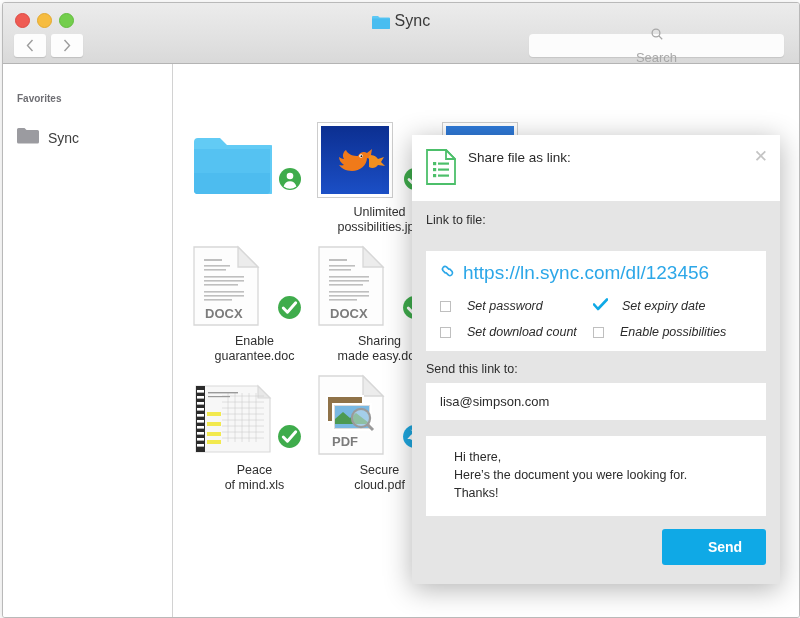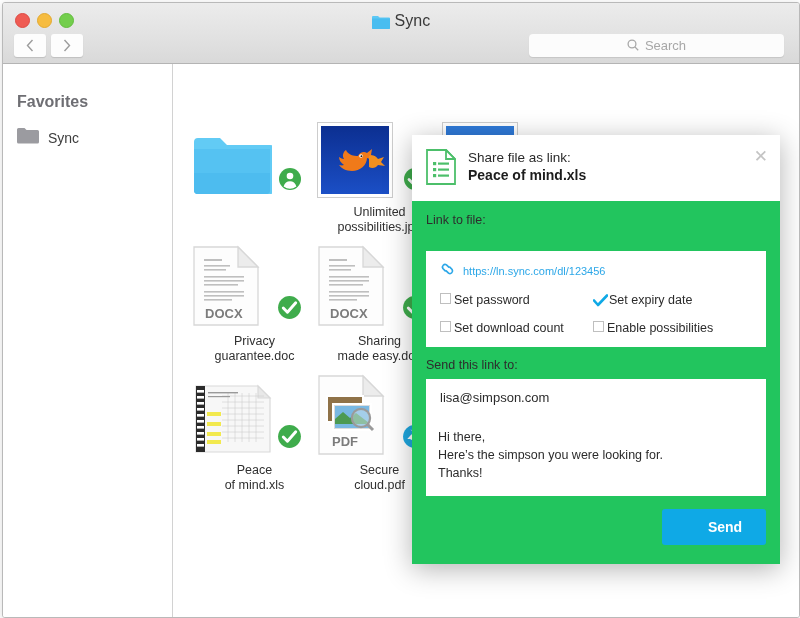--- a/index.html
+++ b/index.html
@@ -87,39 +87,40 @@
     top: 31px;
     width: 255px;
     height: 23px;
     background: #fcfcfc;
     border-radius: 4px;
     box-shadow: 0 1px 1px rgba(0,0,0,0.10);
     display: flex;
     align-items: center;
     justify-content: center;
     gap: 6px;
+    flex-direction: column;
   }
   #searchbox .sl { font-size: 13px; color: #a8a8a8; }
 
   
   #sidebar {
     position: absolute;
     left: 0;
     top: 61px;
     width: 170px;
     bottom: 0;
     background: #ffffff;
     border-right: 1px solid #d2d2d2;
     box-sizing: border-box;
   }
   #sb-header {
     position: absolute;
     left: 14px;
     top: 29px;
-    font-size: 16px;
+    font-size: 10px;
     font-weight: bold;
     color: #6e6e73;
   }
   #sb-item-sync {
     position: absolute;
     left: 14px;
     top: 63px;
     display: flex;
     align-items: center;
     gap: 9px;
@@ -167,21 +168,21 @@
     right: 14px;
     bottom: 2px;
   }
 
   
   #dialog {
     position: absolute;
     left: 409px;
     top: 132px;
     width: 368px;
-    background: #22c55e;
+    background: #e5e5e5;
     box-shadow: 0 5px 26px rgba(0,0,0,0.30);
     overflow: hidden;
   }
   #dlg-header {
     background: #ffffff;
     padding: 13px 14px 12px 14px;
     display: flex;
     align-items: flex-start;
     position: relative;
     min-height: 42px;
@@ -204,50 +205,50 @@
   #dlg-body { padding: 12px 14px 0 14px; }
   .section-label {
     font-size: 12.5px;
     color: #2d2d2d;
     margin-bottom: 24px;
   }
   .white-panel { background: #ffffff; }
 
   #link-panel { padding: 11px 14px 12px 14px; }
   #link-row { display: flex; align-items: center; gap: 8px; margin-bottom: 13px; }
-  #link-url { font-size: 11px; color: #2ca7e8; }
+  #link-url { font-size: 19px; color: #2ca7e8; }
 
   .cb-grid {
     display: grid;
     grid-template-columns: 153px auto;
     row-gap: 10px;
   }
-  .cb { display: flex; gap: 3px; }
+  .cb { display: flex; align-items: center; gap: 16px; font-style: italic; }
   .cb .box {
     width: 11px;
     height: 11px;
     border: 1px solid #bfbfbf;
     background: #fff;
     box-sizing: border-box;
     flex: none;
   }
   .cb .tick { width: 13px; flex: none; display: block; }
   .cb .lbl { font-size: 12.5px; color: #2b2b2b; }
 
   #send-label { margin: 11px 0 7px 0; }
   #email-field {
     background: #ffffff;
     padding: 11px 14px;
     font-size: 13px;
     color: #2b2b2b;
   }
   #message-box {
     background: #ffffff;
-    margin-top: 0;
-    padding: 12px 14px 14px 12px;
+    margin-top: 16px;
+    padding: 12px 14px 14px 28px;
     font-size: 12.5px;
     color: #2b2b2b;
     line-height: 18px;
   }
   #dlg-footer {
     padding: 13px 14px 19px 14px;
     display: flex;
     justify-content: flex-end;
   }
   #send-button {
@@ -407,21 +408,21 @@
             </svg>
             <span class="badge">
               <svg width="27" height="27" viewBox="0 0 26 26">
                 <circle cx="13" cy="13" r="12.4" fill="#ffffff"></circle>
                 <circle cx="13" cy="13" r="11" fill="#3fac4c"></circle>
                 <polyline points="7,13.5 11,17.5 19,8.5" fill="none" stroke="#ffffff" stroke-width="2.8" stroke-linecap="round" stroke-linejoin="round"></polyline>
               </svg>
             </span>
           </div>
           <div class="fname">
-            <span>Privacy</span><br><span>guarantee.doc</span>
+            <span>Enable</span><br><span>guarantee.doc</span>
           </div>
         </div>
 
         <div class="fileitem">
           <div class="thumb">
             <svg width="68" height="82" viewBox="0 0 68 82">
               <path d="M2 2h44l20 20v58H2z" fill="#fdfdfd" stroke="#d7d7d7" stroke-width="1.3"></path>
               <path d="M46 2l20 20H46z" fill="#ececec" stroke="#d7d7d7" stroke-width="1.3"></path>
               <g fill="#bfbfbf">
                 <rect x="12" y="14" width="18" height="2"></rect>
@@ -552,21 +553,20 @@
               <rect x="12" y="13.5" width="11" height="2.2"></rect>
             <rect x="7" y="19" width="3.2" height="3.2"></rect>
               <rect x="12" y="19.5" width="11" height="2.2"></rect>
             <rect x="7" y="25" width="3.2" height="3.2"></rect>
               <rect x="12" y="25.5" width="11" height="2.2"></rect>
           </g>
         </svg>
       </span>
       <div id="dlg-titles">
         <div id="dlg-title-1">Share file as link:</div>
-        <div id="dlg-title-2">Peace of mind.xls</div>
       </div>
       <div id="dlg-close">✕</div>
     </div>
 
     <div id="dlg-body">
 
       <div class="section-label">Link to file:</div>
 
       <div class="white-panel" id="link-panel">
         <div id="link-row">
@@ -604,21 +604,21 @@
           </div>
         </div>
       </div>
 
       <div class="section-label" id="send-label">Send this link to:</div>
 
       <div id="email-field" placeholder="Email address">lisa@simpson.com</div>
 
       <div id="message-box">
         <div>Hi there,</div>
-        <div>Here’s the simpson you were looking for.</div>
+        <div>Here’s the document you were looking for.</div>
         <div>Thanks!</div>
       </div>
     </div>
 
     <div id="dlg-footer">
       <button id="send-button">Send</button>
     </div>
   </div>
 
 </div>

